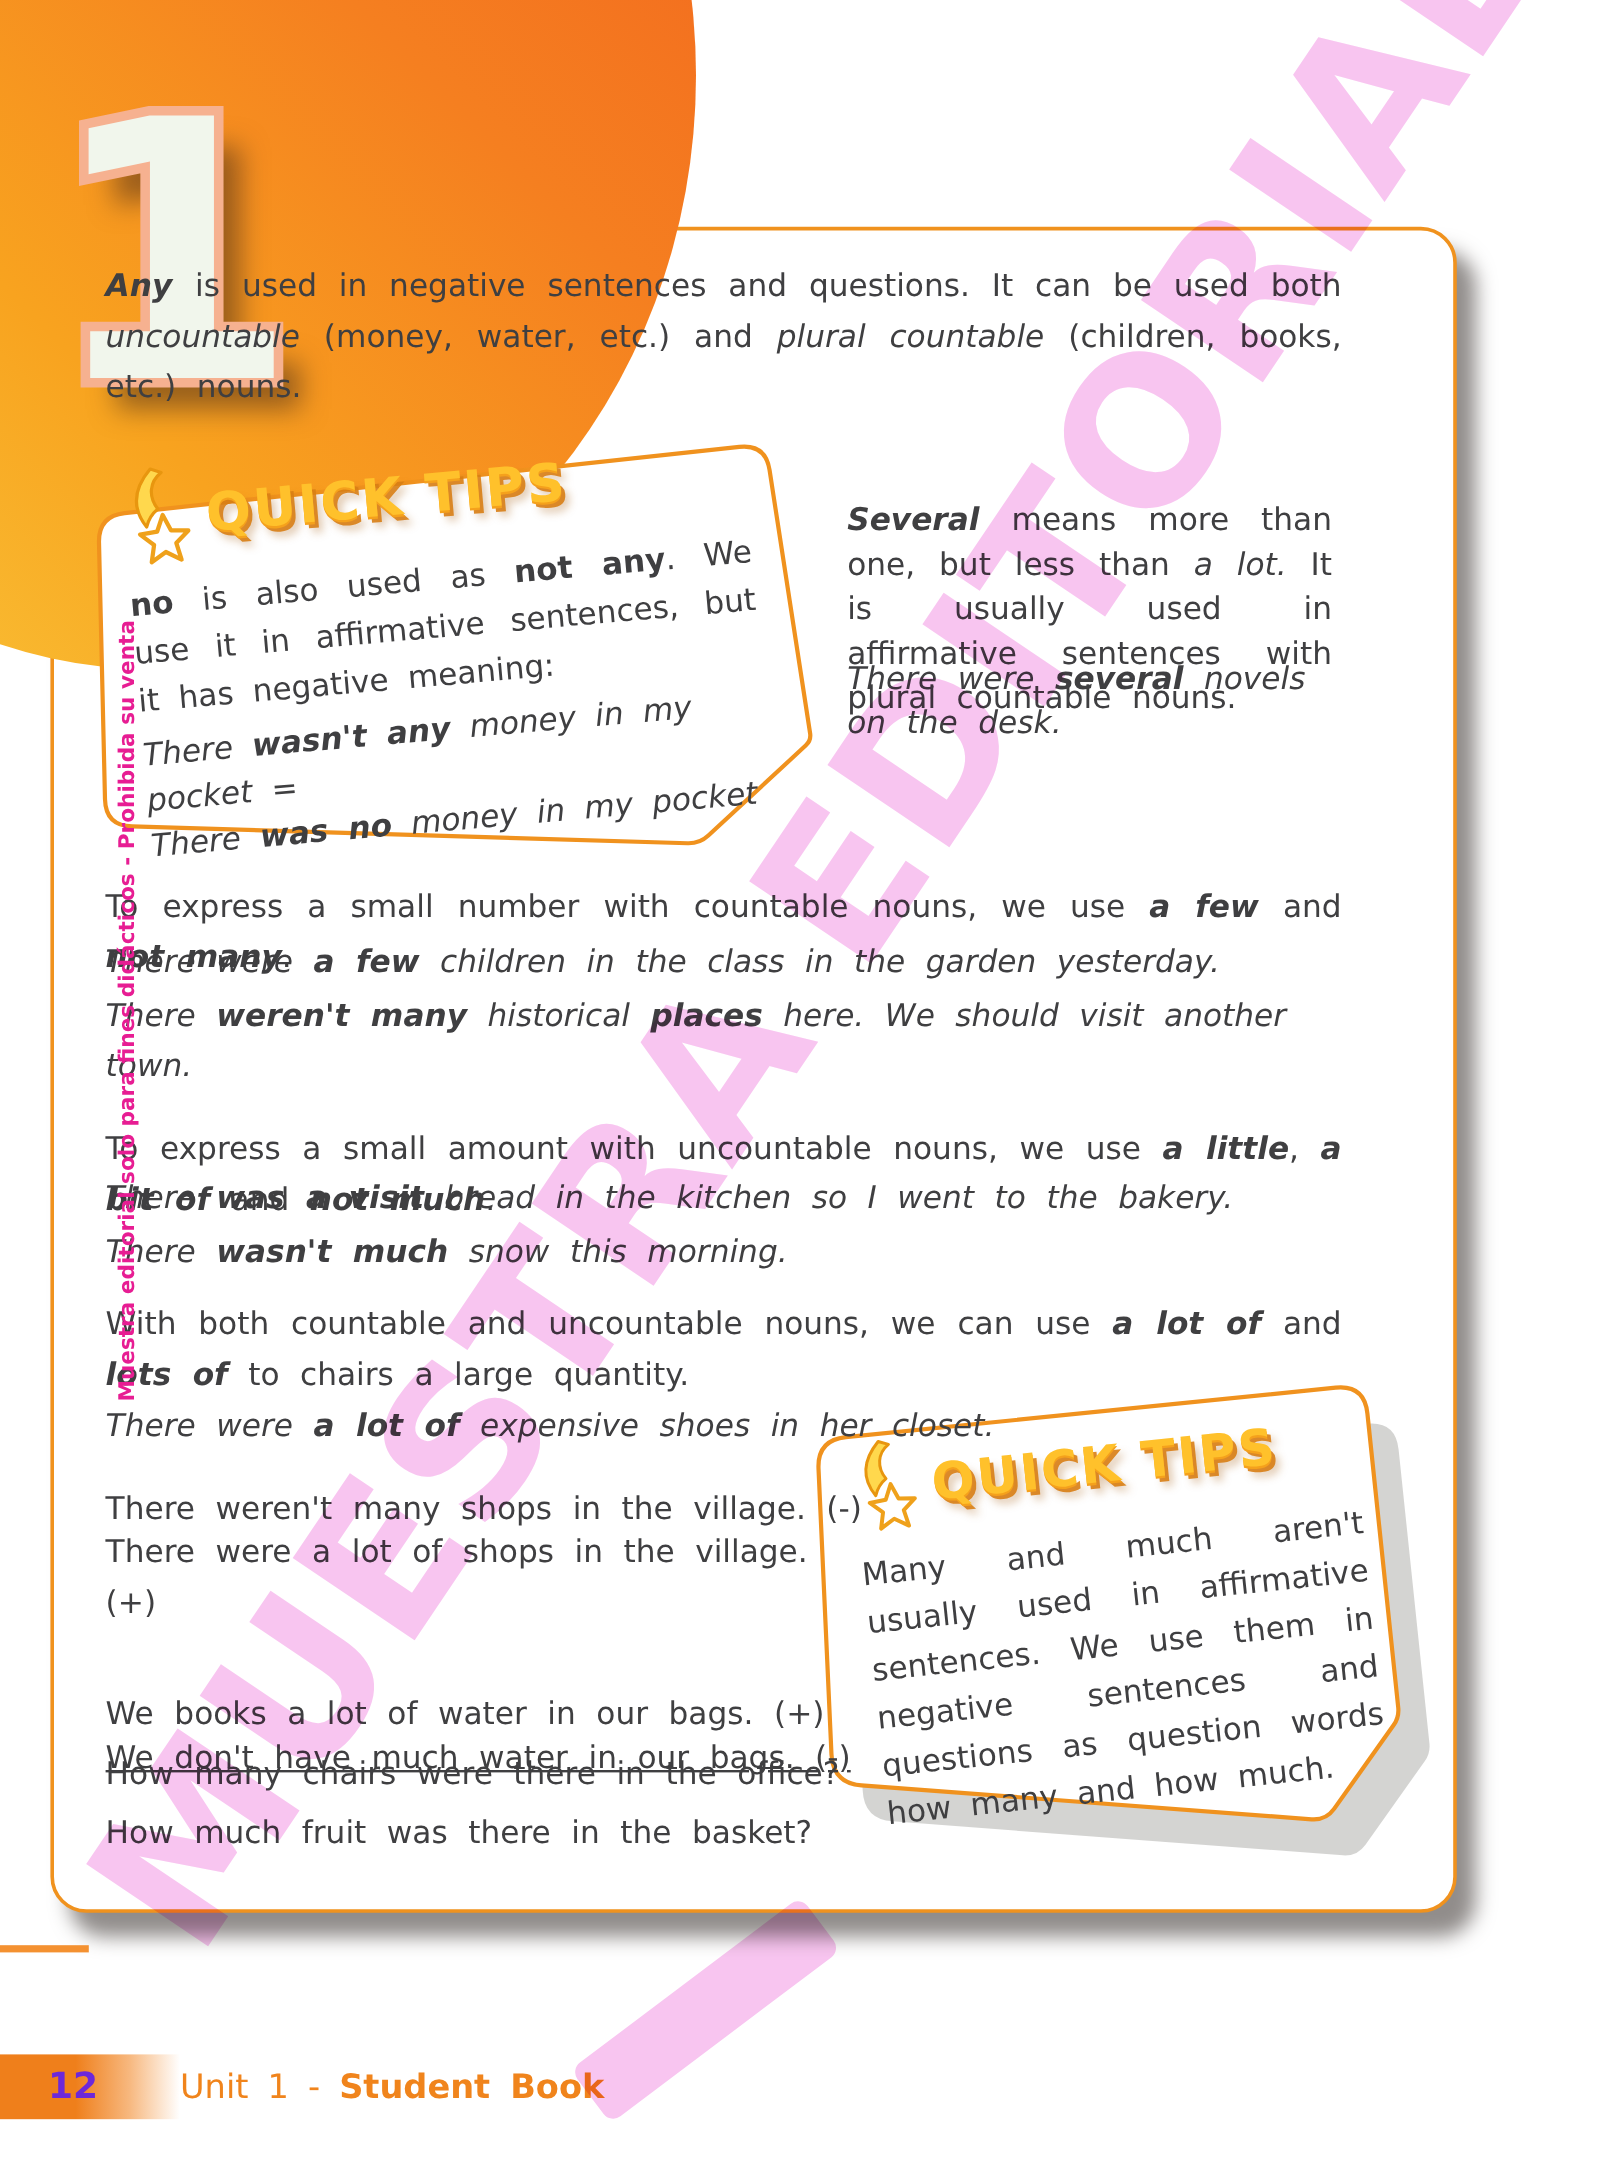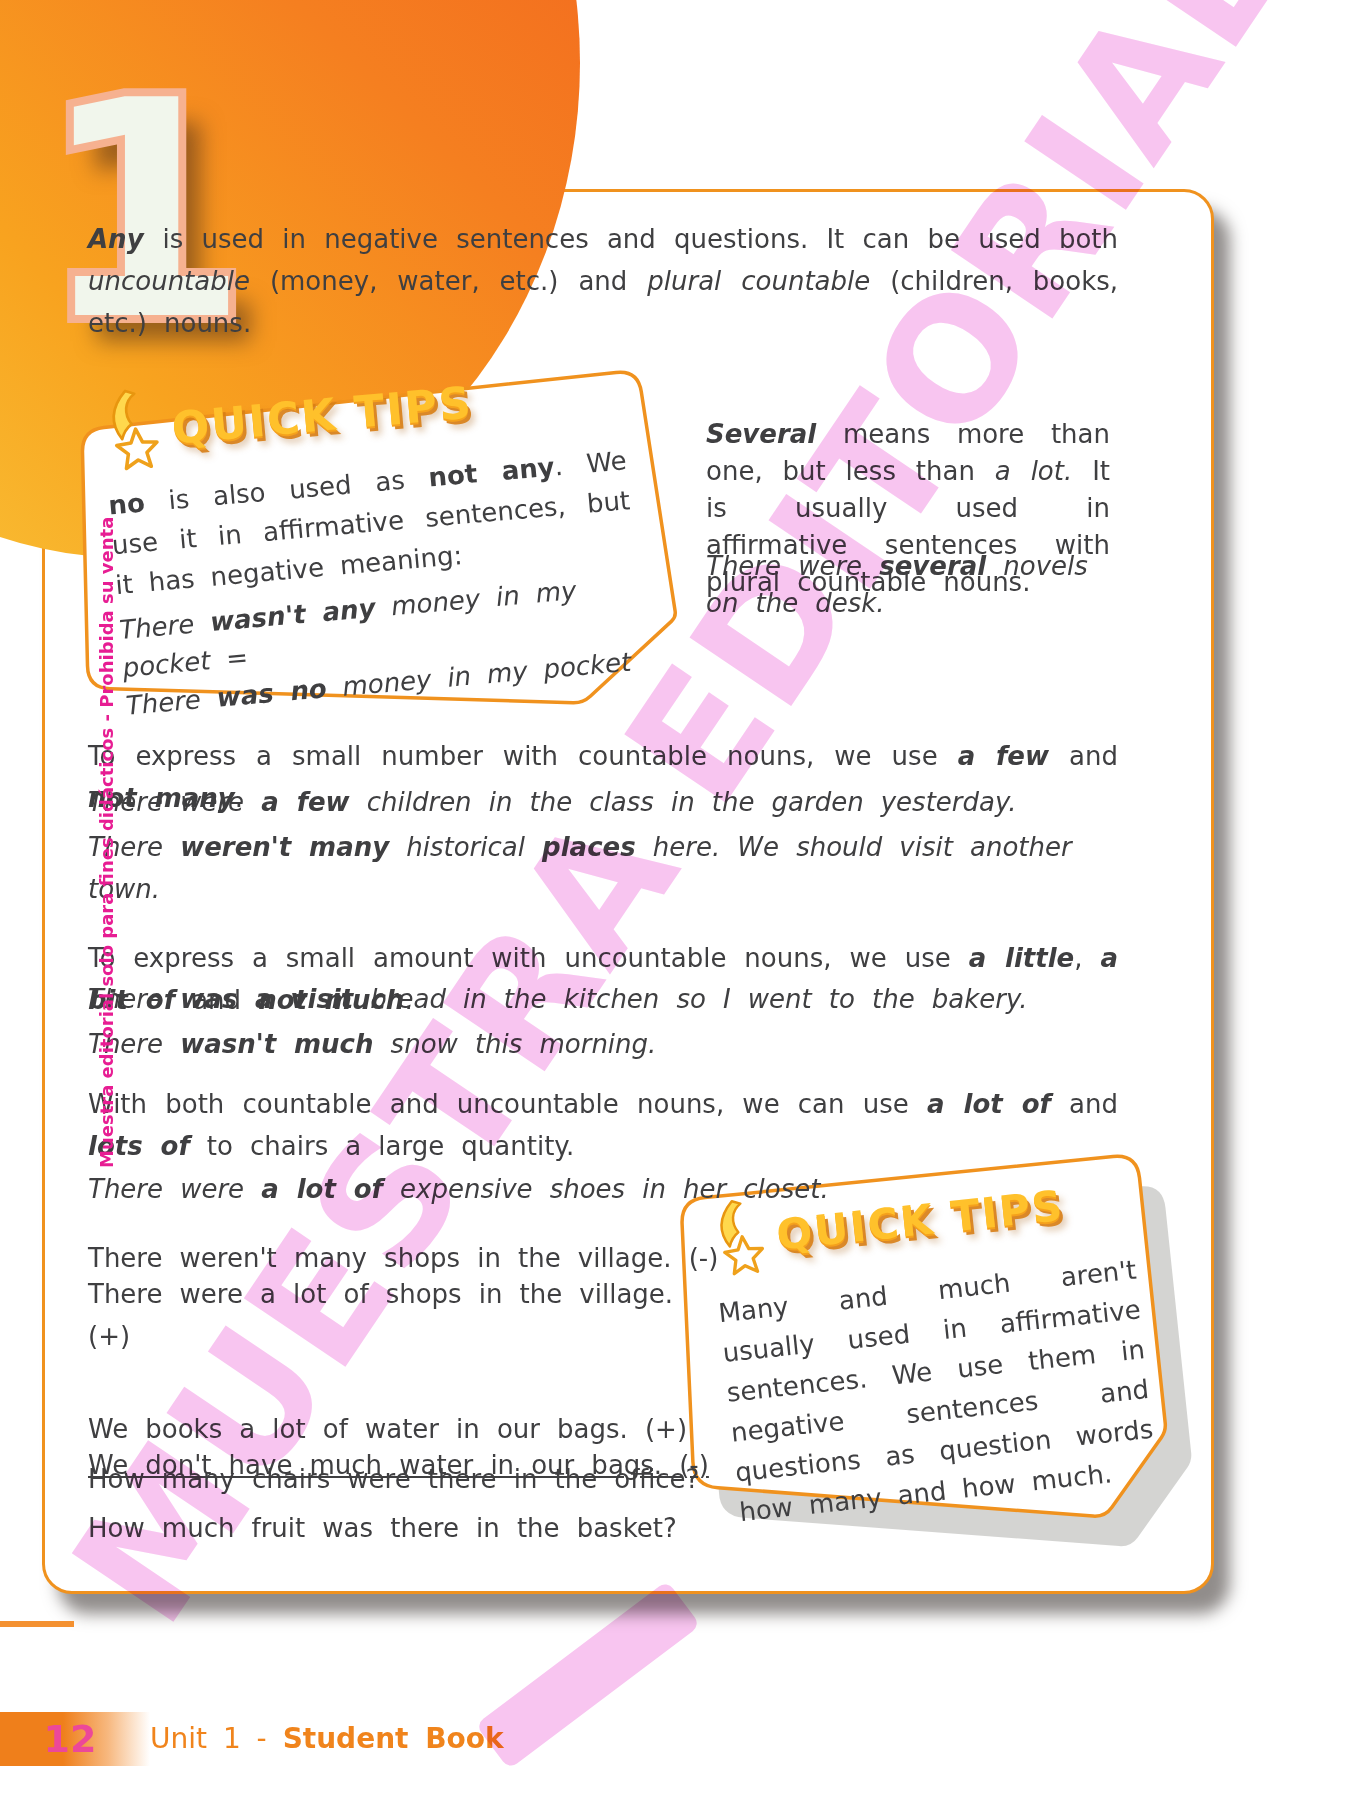--- a/index.html
+++ b/index.html
@@ -70,21 +70,21 @@
     mix-blend-mode:multiply; z-index:40;
   }
   
   .edge-mark{position:absolute; left:0; top:1621px; width:74px; height:6px; background:#f49131;}
   .footer-bar{
     position:absolute; left:0; top:1712px; width:150px; height:54px;
     background:linear-gradient(90deg,#ef7f1b 0%,#ef7f1b 42%,#f7b87f 72%,rgba(255,255,255,0) 100%);
   }
   .footer-num{
     position:absolute; left:40px; top:1712px; width:60px; height:54px; line-height:54px;
-    color:#ec4899; font-size:38px; font-weight:bold; text-align:center;
+    color:#6d28d9; font-size:30px; font-weight:bold; 
   }
   .footer-text{
     position:absolute; left:150px; top:1712px; height:54px; line-height:54px;
     font-size:28px; color:#f0841c; word-spacing:.25em;
   }
   .footer-text .bold{font-weight:bold;}
 </style>
 </head>
 <body>
 

